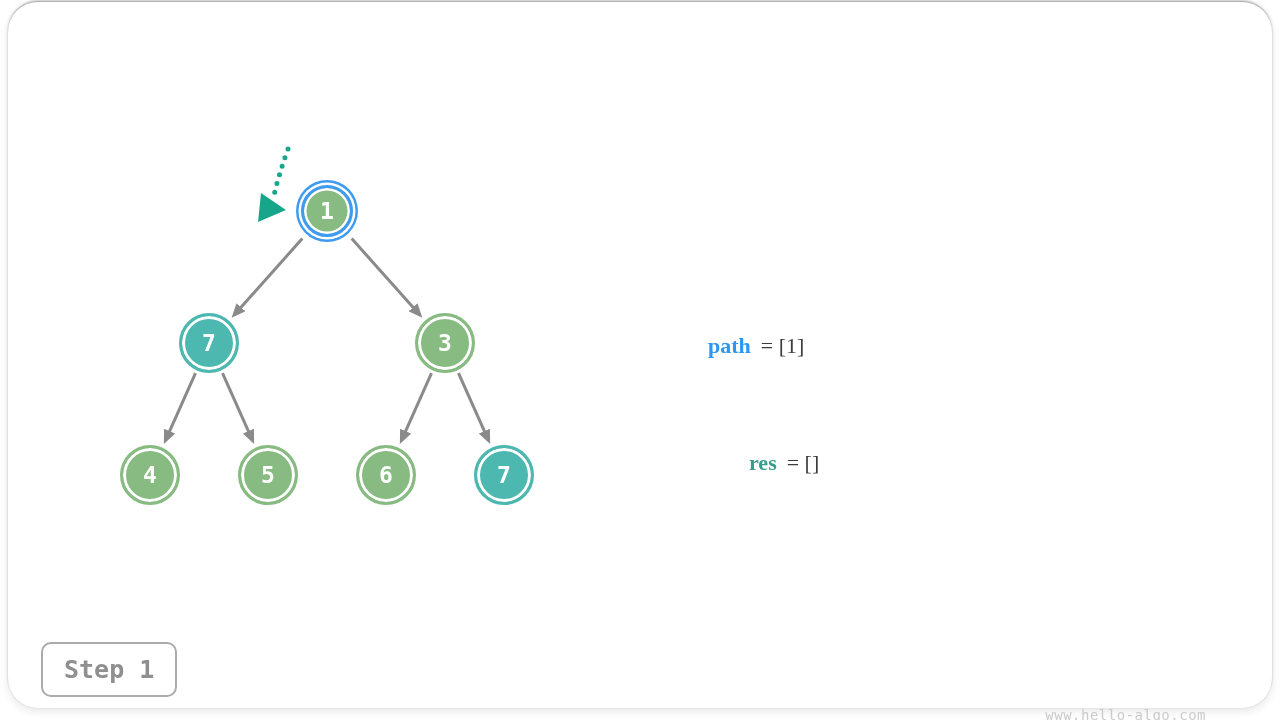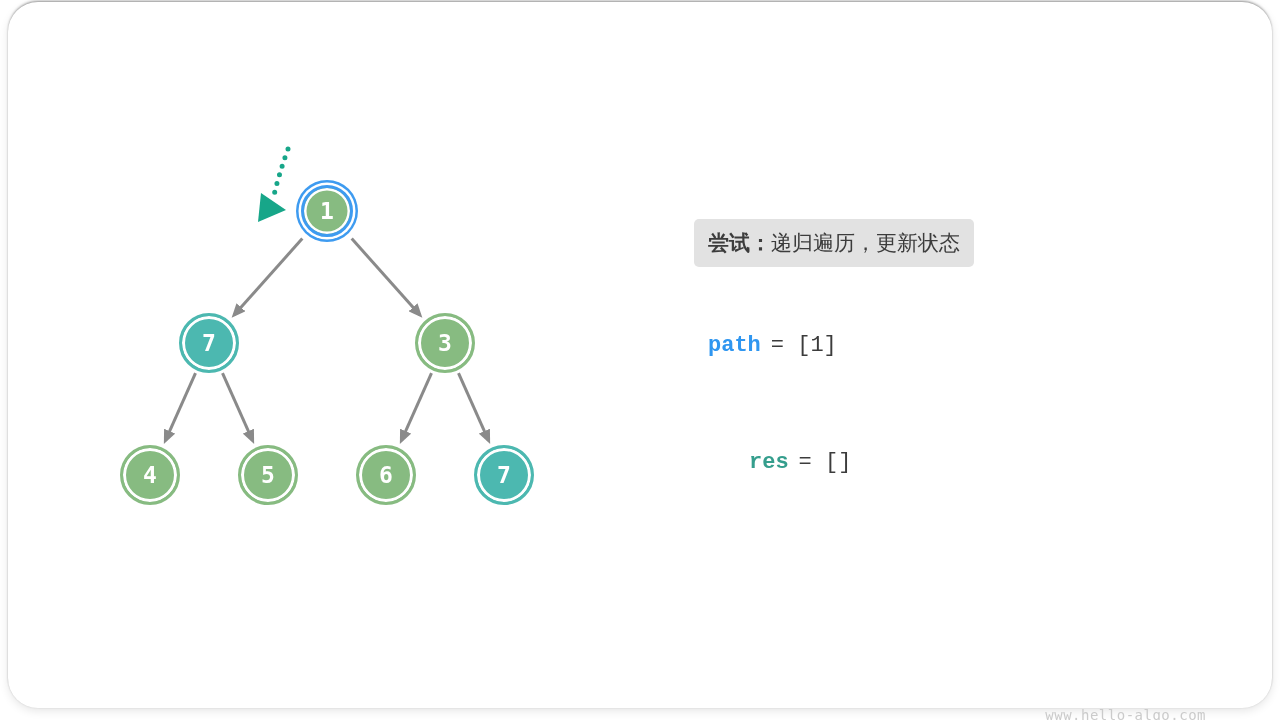--- a/index.html
+++ b/index.html
@@ -87,21 +87,21 @@
     top: 286px;
     font-size: 21px;
     line-height: 26px;
     color: var(--text-dark);
     white-space: nowrap;
   }
   .legend-label { font-weight: 700; }
   .code-line {
     position: absolute;
     left: 700px;
-    font-family: Liberation Mono, monospace;
+    font-family: Liberation Serif, serif;
     font-size: 22px;
     line-height: 26px;
     color: var(--text-dark);
     white-space: nowrap;
   }
   .code-line .kw { font-weight: 700; }
   #path-line { top: 331px; }
   #res-line  { top: 448px; }
   #path-line .kw { color: var(--keyword-blue); }
   #res-line  .kw { color: var(--keyword-teal); margin-left: 41px; }
@@ -173,30 +173,30 @@
           <span>5</span>
         </div>
         <div class="node green" style="left: 348px; top: 443px;">
           <span>6</span>
         </div>
         <div class="node teal" style="left: 466px; top: 443px;">
           <span>7</span>
         </div>
       </div>
 
-    <div class="legend-try">
-      <span class="legend-label">尝试：</span><span>递归遍历，更新状态</span>
-    </div>
 
 
     <div class="code-line" id="path-line">
       <span class="kw">path</span><span class="code-rest">= [1]</span>
     </div>
 
     <div class="code-line" id="res-line">
       <span class="kw">res</span><span class="code-rest">= []</span>
     </div>
 
+    <div class="step-box">
+      <span>Step 1</span>
+    </div>
 
     <div class="watermark">www.hello-algo.com</div>
 
   </div>
 </div>
 
 </body></html>

